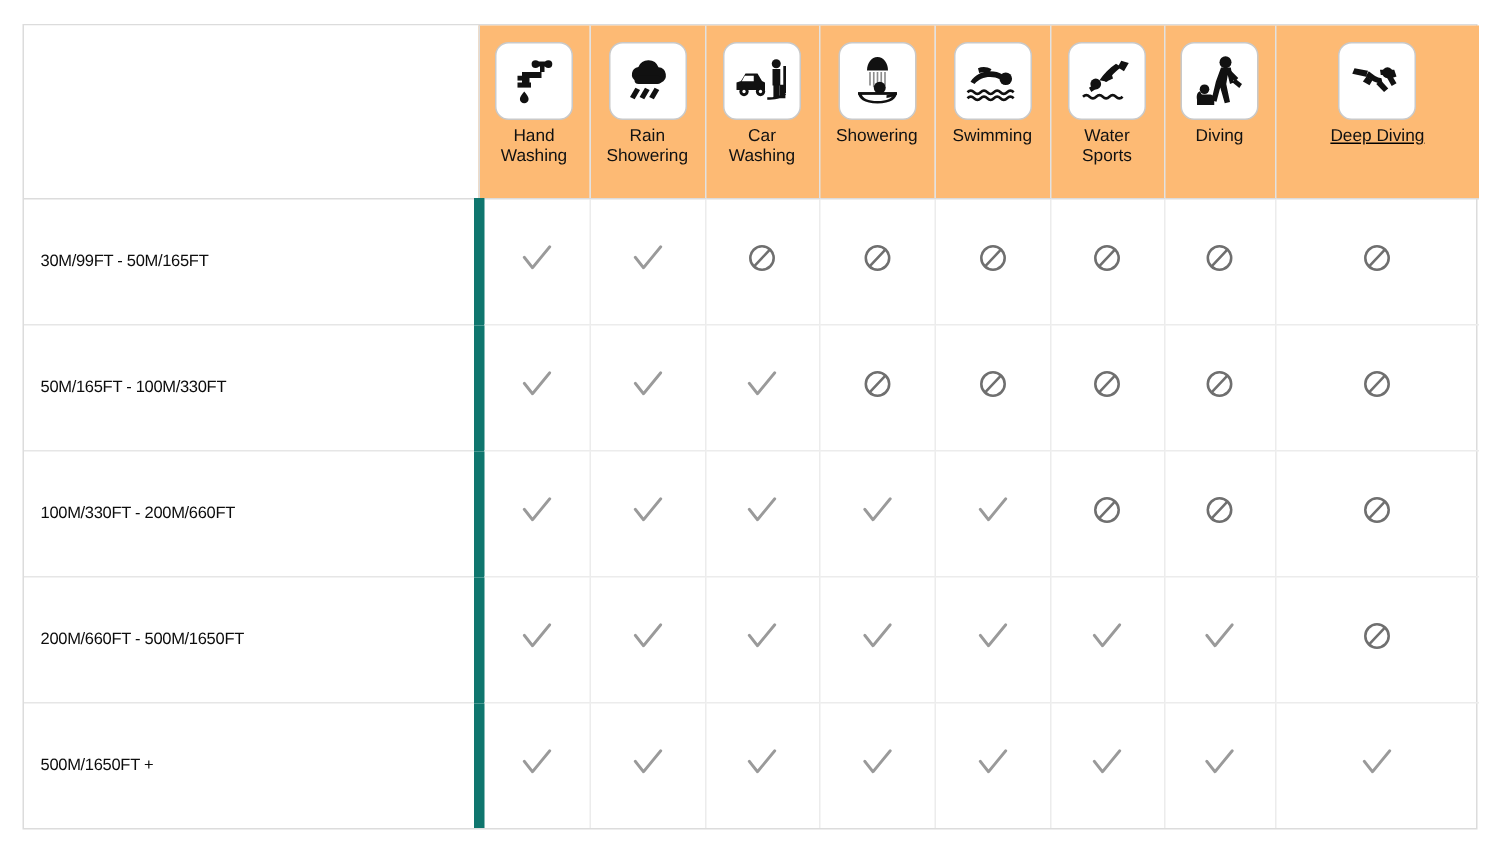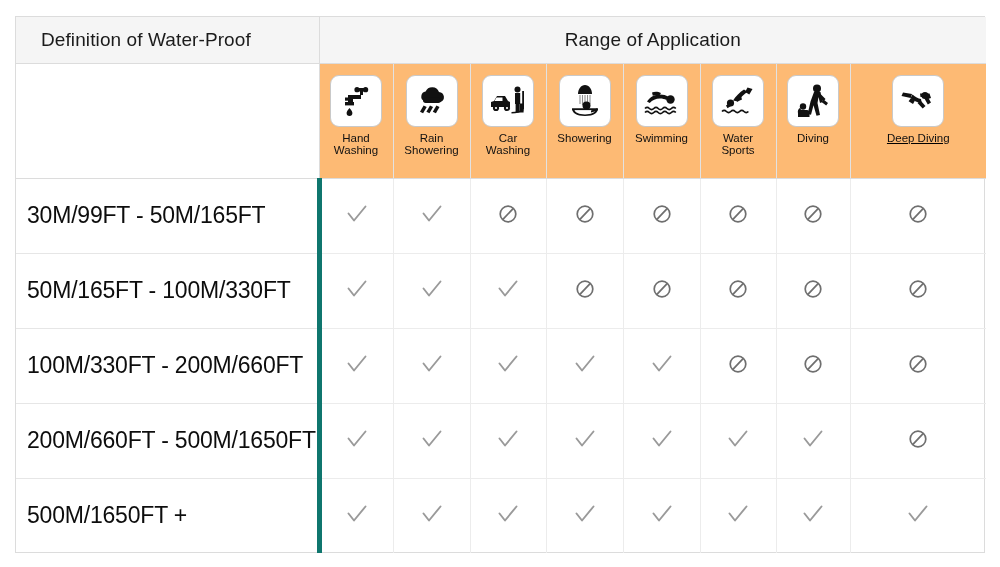--- a/index.html
+++ b/index.html
@@ -86,24 +86,24 @@
     line-height: 12.5px;
     color: #111111;
     text-align: center;
     padding: 0 2px;
   }
 
   
   tr.data-row { height: 75px; }
 
   td.row-head {
-    border-right: 5px solid #0f766e;
+    border-right: 7px solid #0f766e;
     border-bottom: 1px solid #e6e6e6;
     padding-left: 11px;
-    font-size: 23px;
+    font-size: 11px;
     color: #0d0d0d;
     white-space: nowrap;
     letter-spacing: -.2px;
   }
 
   td.mark-cell {
     border-right: 1px solid #ececec;
     border-bottom: 1px solid #ececec;
     text-align: center;
     vertical-align: middle;
@@ -125,24 +125,20 @@
         <col style="width:77px">
         <col style="width:76px">
       <col style="width:77px">
         <col style="width:77px">
         <col style="width:76px">
       <col style="width:74px">
         <col style="width:136px">
     </colgroup>
 
     <thead>
-      <tr class="banner-row">
-        <th class="banner banner-def">Definition of Water-Proof</th>
-        <th class="banner banner-range" colspan="8">Range of Application</th>
-      </tr>
 
       <tr class="icons-row">
         <th class="rowhead-blank"></th>
 
         <th class="icon-cell">
           <div class="icon-box">
             <svg width="36" height="36" viewBox="0 0 36 36" aria-hidden="true">
               <rect x="18" y="5" width="11" height="3.4" rx="1.4" fill="#111"></rect>
               <circle cx="19" cy="6.7" r="2.6" fill="#111"></circle>
               <circle cx="27.6" cy="6.7" r="2.6" fill="#111"></circle>

